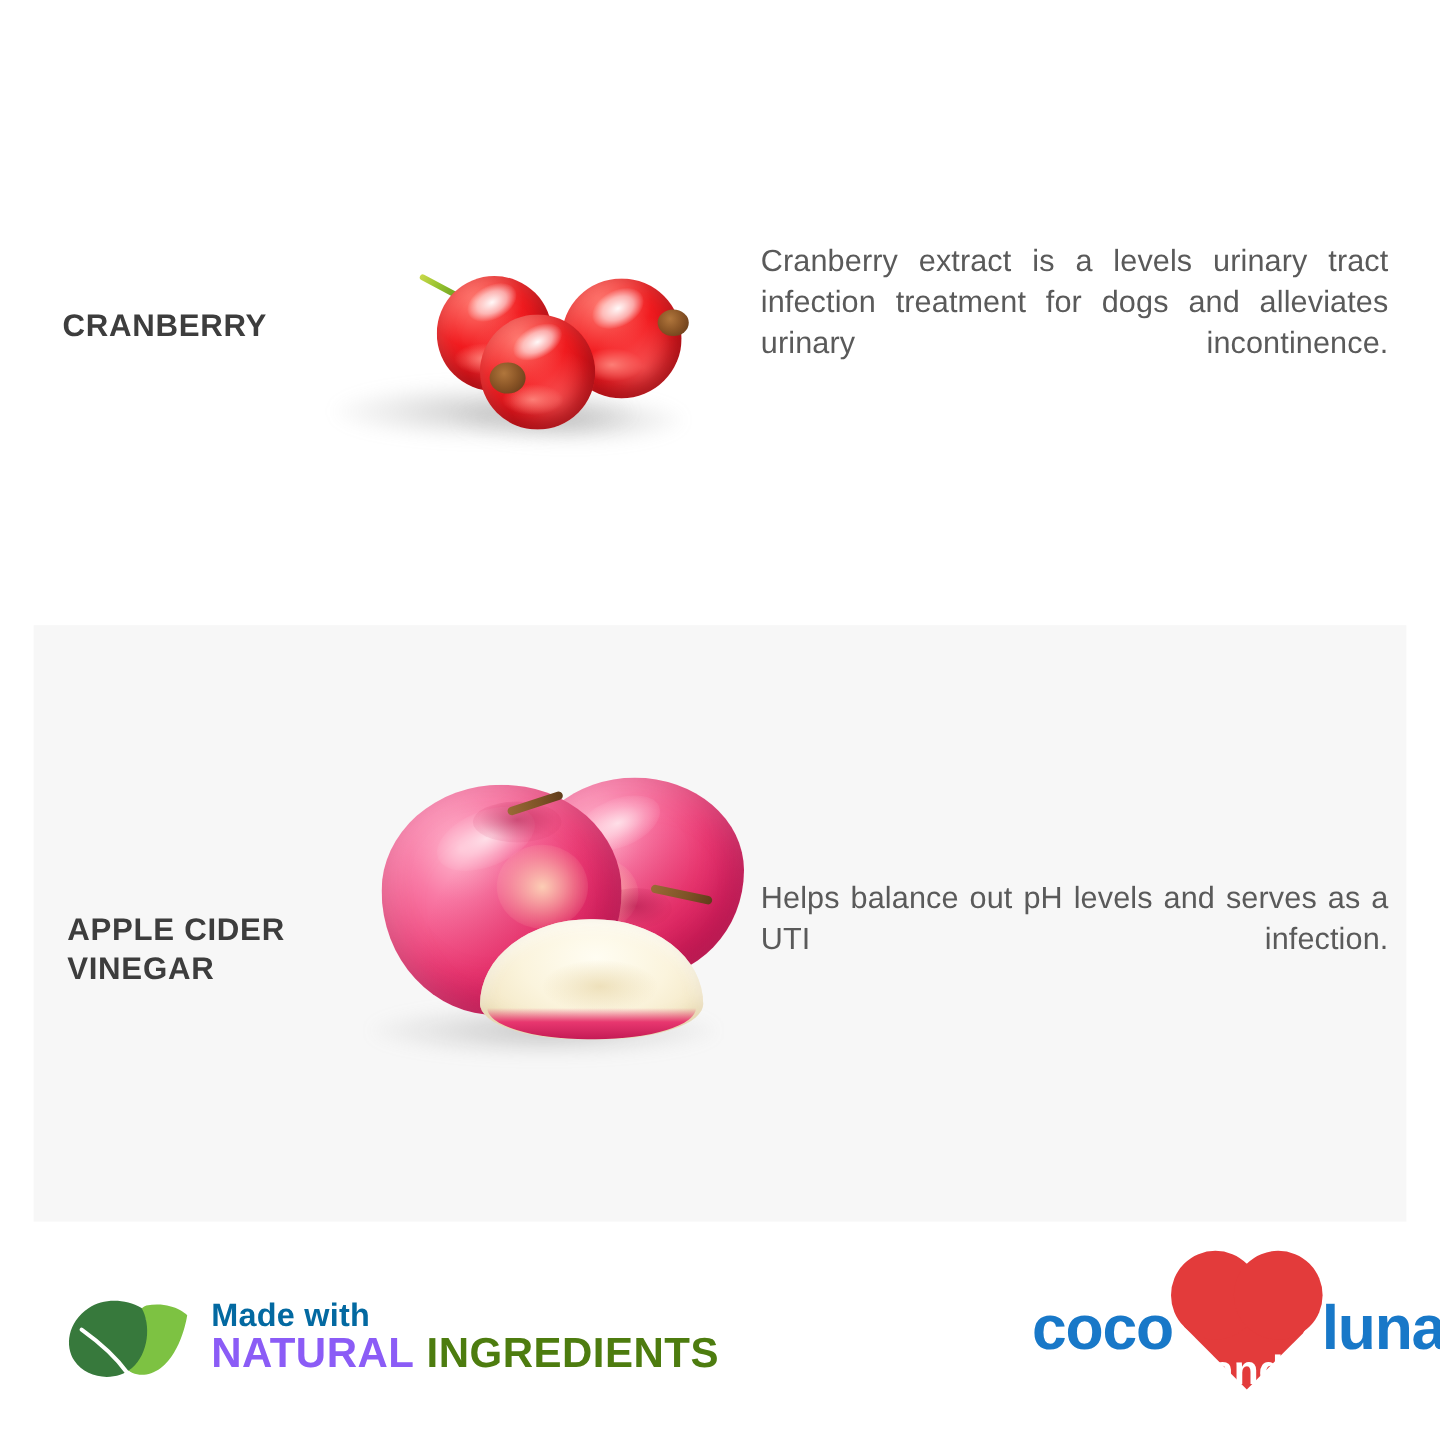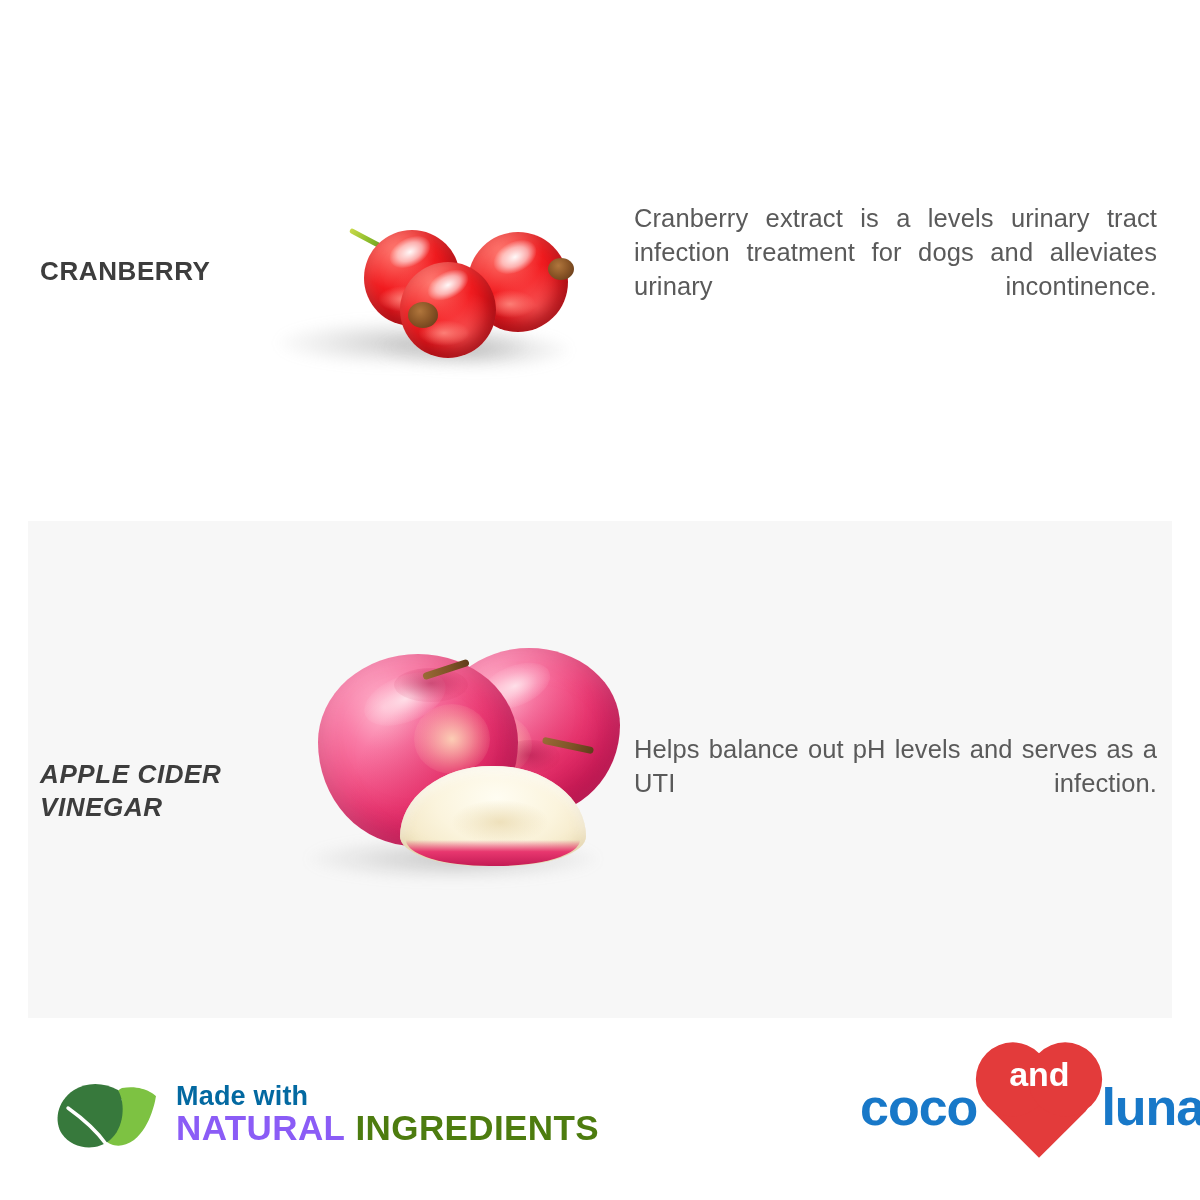--- a/index.html
+++ b/index.html
@@ -178,21 +178,21 @@
     color: #1878c8;
     letter-spacing: -1px;
     line-height: 1;
   }
   .heart-wrap {
     position: relative;
     width: 116px;
     height: 104px;
     margin: 0 -6px;
     display: flex;
-    align-items: flex-start;
+    align-items: flex-end;
     justify-content: center;
   }
   .heart {
     position: absolute;
     left: 50%;
     top: 50%;
     width: 74px;
     height: 74px;
     transform: translate(-50%,-52%) rotate(-45deg);
     background: #e33b3b;
@@ -226,21 +226,21 @@
     margin-left: 2px;
   }
 </style>
 </head>
 <body>
 
 <div class="row-band" style="left:28px; top:521px; width:1144px; height:497px;"></div>
 
 <div>
 
-  <div class="ing-name" style="left:40px; top:255px; width:240px;">CRANBERRY</div>
+  <div class="ing-name" style="left:52px; top:255px; width:240px;">CRANBERRY</div>
 
   <div class="art" style="left:280px; top:190px; width:320px; height:195px;">
     <div class="soft-shadow" style="left:-2px; top:130px; width:250px; height:46px;"></div>
     <div class="soft-shadow" style="left:100px; top:140px; width:190px; height:40px;"></div>
 
     <div class="stem" style="left:68px; top:46px; width:36px; height:5px; transform:rotate(28deg);"></div>
 
     <div class="berry" style="left:188px; top:42px; width:100px; height:100px;">
       <div class="gloss" style="left:24px; top:10px; width:46px; height:30px;"></div>
       <div class="gloss-lo" style="left:16px; top:58px; width:52px; height:28px;"></div>
@@ -257,21 +257,21 @@
       <div class="gloss-lo" style="left:18px; top:58px; width:52px; height:26px;"></div>
     </div>
     <div class="calyx" style="left:128px; top:112px; width:30px; height:26px;"></div>
   </div>
 
   <div class="ing-desc" style="left:634px; top:202px; width:523px;">Cranberry extract is a levels urinary tract infection treatment for dogs and alleviates urinary incontinence.</div>
 </div>
 
 <div>
 
-  <div class="ing-name" style="left:40px; top:758px; width:230px;font-style:italic;">APPLE CIDER VINEGAR</div>
+  <div class="ing-name" style="left:56px; top:758px; width:230px;">APPLE CIDER VINEGAR</div>
 
   <div class="art" style="left:300px; top:620px; width:320px; height:280px;">
     <div class="soft-shadow" style="left:8px; top:218px; width:290px; height:42px;"></div>
 
     <div class="apple" style="left:138px; top:28px; width:182px; height:168px;">
       <div class="blush" style="left:22px; top:66px; width:72px; height:62px;"></div>
       <div class="sheen" style="left:40px; top:18px; width:74px; height:40px;"></div>
       <div class="dimple" style="left:62px; top:92px; width:60px; height:34px;"></div>
     </div>
     <div class="apple-stem" style="left:242px; top:122px; width:52px; height:7px; transform:rotate(12deg);"></div>

